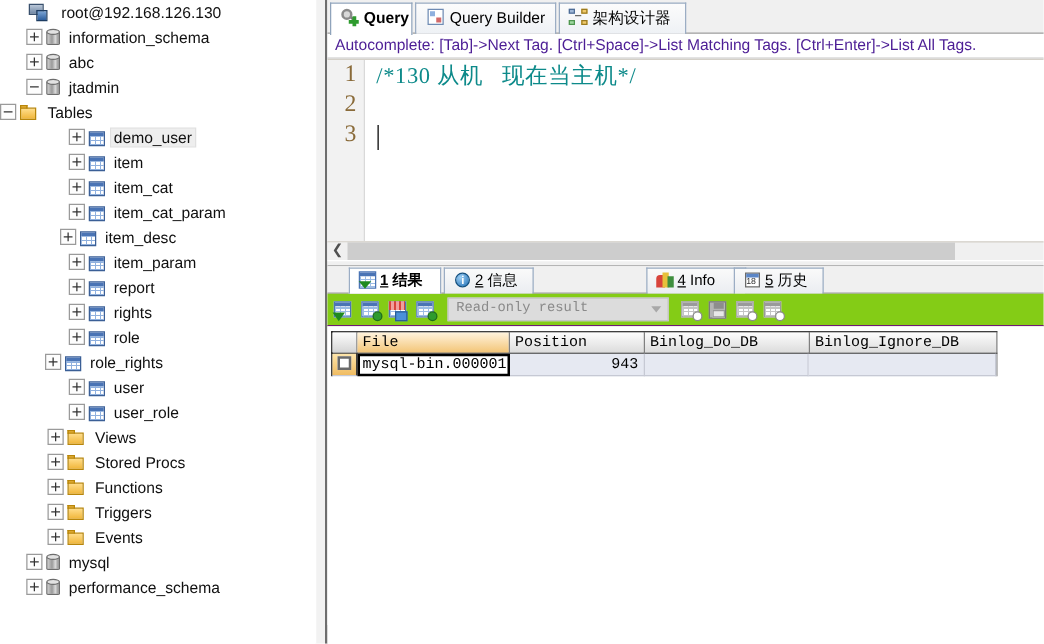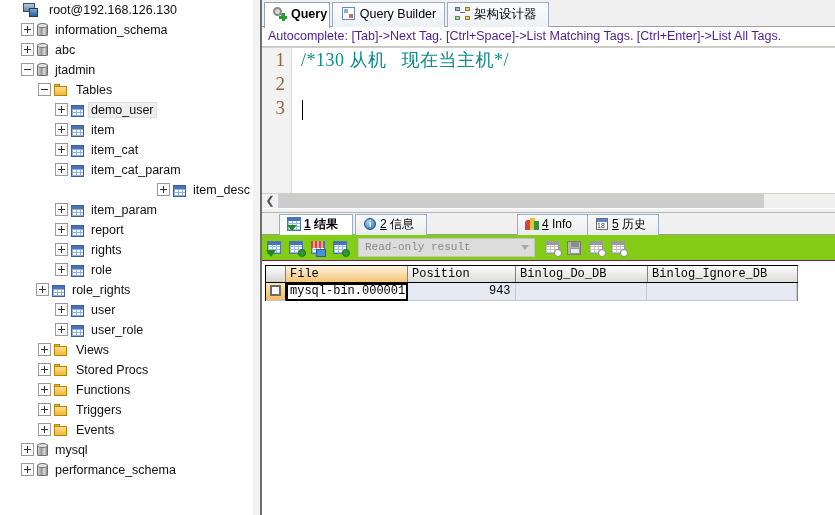--- a/index.html
+++ b/index.html
@@ -521,26 +521,26 @@
   <div id="tree-panel">
     <div class="tree-row" style="padding-left:4px;">
       <span class="tw none"></span>
       <span class="ico ico-server"><span class="s1"></span><span class="s2"></span></span>
       <span class="node-label">root@192.168.126.130</span>
     </div>
     <div id="tree-nodes">
         <div class="tree-row" style="padding-left: 21px;"><span class="tw plus"></span><span class="ico ico-db"><span class="body"></span><span class="cap"></span></span><span class="node-label">information_schema</span></div>
         <div class="tree-row" style="padding-left: 21px;"><span class="tw plus"></span><span class="ico ico-db"><span class="body"></span><span class="cap"></span></span><span class="node-label">abc</span></div>
         <div class="tree-row" style="padding-left: 21px;"><span class="tw minus"></span><span class="ico ico-db"><span class="body"></span><span class="cap"></span></span><span class="node-label">jtadmin</span></div>
-        <div class="tree-row" style="padding-left: 38px;"><span class="tw minus"></span><span class="ico ico-folder"><span class="tab"></span><span class="base"></span></span><span class="node-label">Tables</span></div>
+        <div class="tree-row" style=""><span class="tw minus"></span><span class="ico ico-folder"><span class="tab"></span><span class="base"></span></span><span class="node-label">Tables</span></div>
         <div class="tree-row" style="padding-left: 55px;"><span class="tw plus"></span><span class="ico ico-table"><span class="g"></span></span><span class="node-label sel">demo_user</span></div>
         <div class="tree-row" style="padding-left: 55px;"><span class="tw plus"></span><span class="ico ico-table"><span class="g"></span></span><span class="node-label">item</span></div>
         <div class="tree-row" style="padding-left: 55px;"><span class="tw plus"></span><span class="ico ico-table"><span class="g"></span></span><span class="node-label">item_cat</span></div>
         <div class="tree-row" style="padding-left: 55px;"><span class="tw plus"></span><span class="ico ico-table"><span class="g"></span></span><span class="node-label">item_cat_param</span></div>
-        <div class="tree-row" style="padding-left: 65px; text-align: right;"><span class="tw plus"></span><span class="ico ico-table"><span class="g"></span></span><span class="node-label">item_desc</span></div>
+        <div class="tree-row" style="padding-left: 48px;"><span class="tw plus"></span><span class="ico ico-table"><span class="g"></span></span><span class="node-label">item_desc</span></div>
         <div class="tree-row" style="padding-left: 55px;"><span class="tw plus"></span><span class="ico ico-table"><span class="g"></span></span><span class="node-label">item_param</span></div>
         <div class="tree-row" style="padding-left: 55px;"><span class="tw plus"></span><span class="ico ico-table"><span class="g"></span></span><span class="node-label">report</span></div>
         <div class="tree-row" style="padding-left: 55px;"><span class="tw plus"></span><span class="ico ico-table"><span class="g"></span></span><span class="node-label">rights</span></div>
         <div class="tree-row" style="padding-left: 55px;"><span class="tw plus"></span><span class="ico ico-table"><span class="g"></span></span><span class="node-label">role</span></div>
         <div class="tree-row" style="padding-left: 36px;"><span class="tw plus"></span><span class="ico ico-table"><span class="g"></span></span><span class="node-label">role_rights</span></div>
         <div class="tree-row" style="padding-left: 55px;"><span class="tw plus"></span><span class="ico ico-table"><span class="g"></span></span><span class="node-label">user</span></div>
         <div class="tree-row" style="padding-left: 55px;"><span class="tw plus"></span><span class="ico ico-table"><span class="g"></span></span><span class="node-label">user_role</span></div>
         <div class="tree-row" style="padding-left: 38px;"><span class="tw plus"></span><span class="ico ico-folder"><span class="tab"></span><span class="base"></span></span><span class="node-label">Views</span></div>
         <div class="tree-row" style="padding-left: 38px;"><span class="tw plus"></span><span class="ico ico-folder"><span class="tab"></span><span class="base"></span></span><span class="node-label">Stored Procs</span></div>
         <div class="tree-row" style="padding-left: 38px;"><span class="tw plus"></span><span class="ico ico-folder"><span class="tab"></span><span class="base"></span></span><span class="node-label">Functions</span></div>

